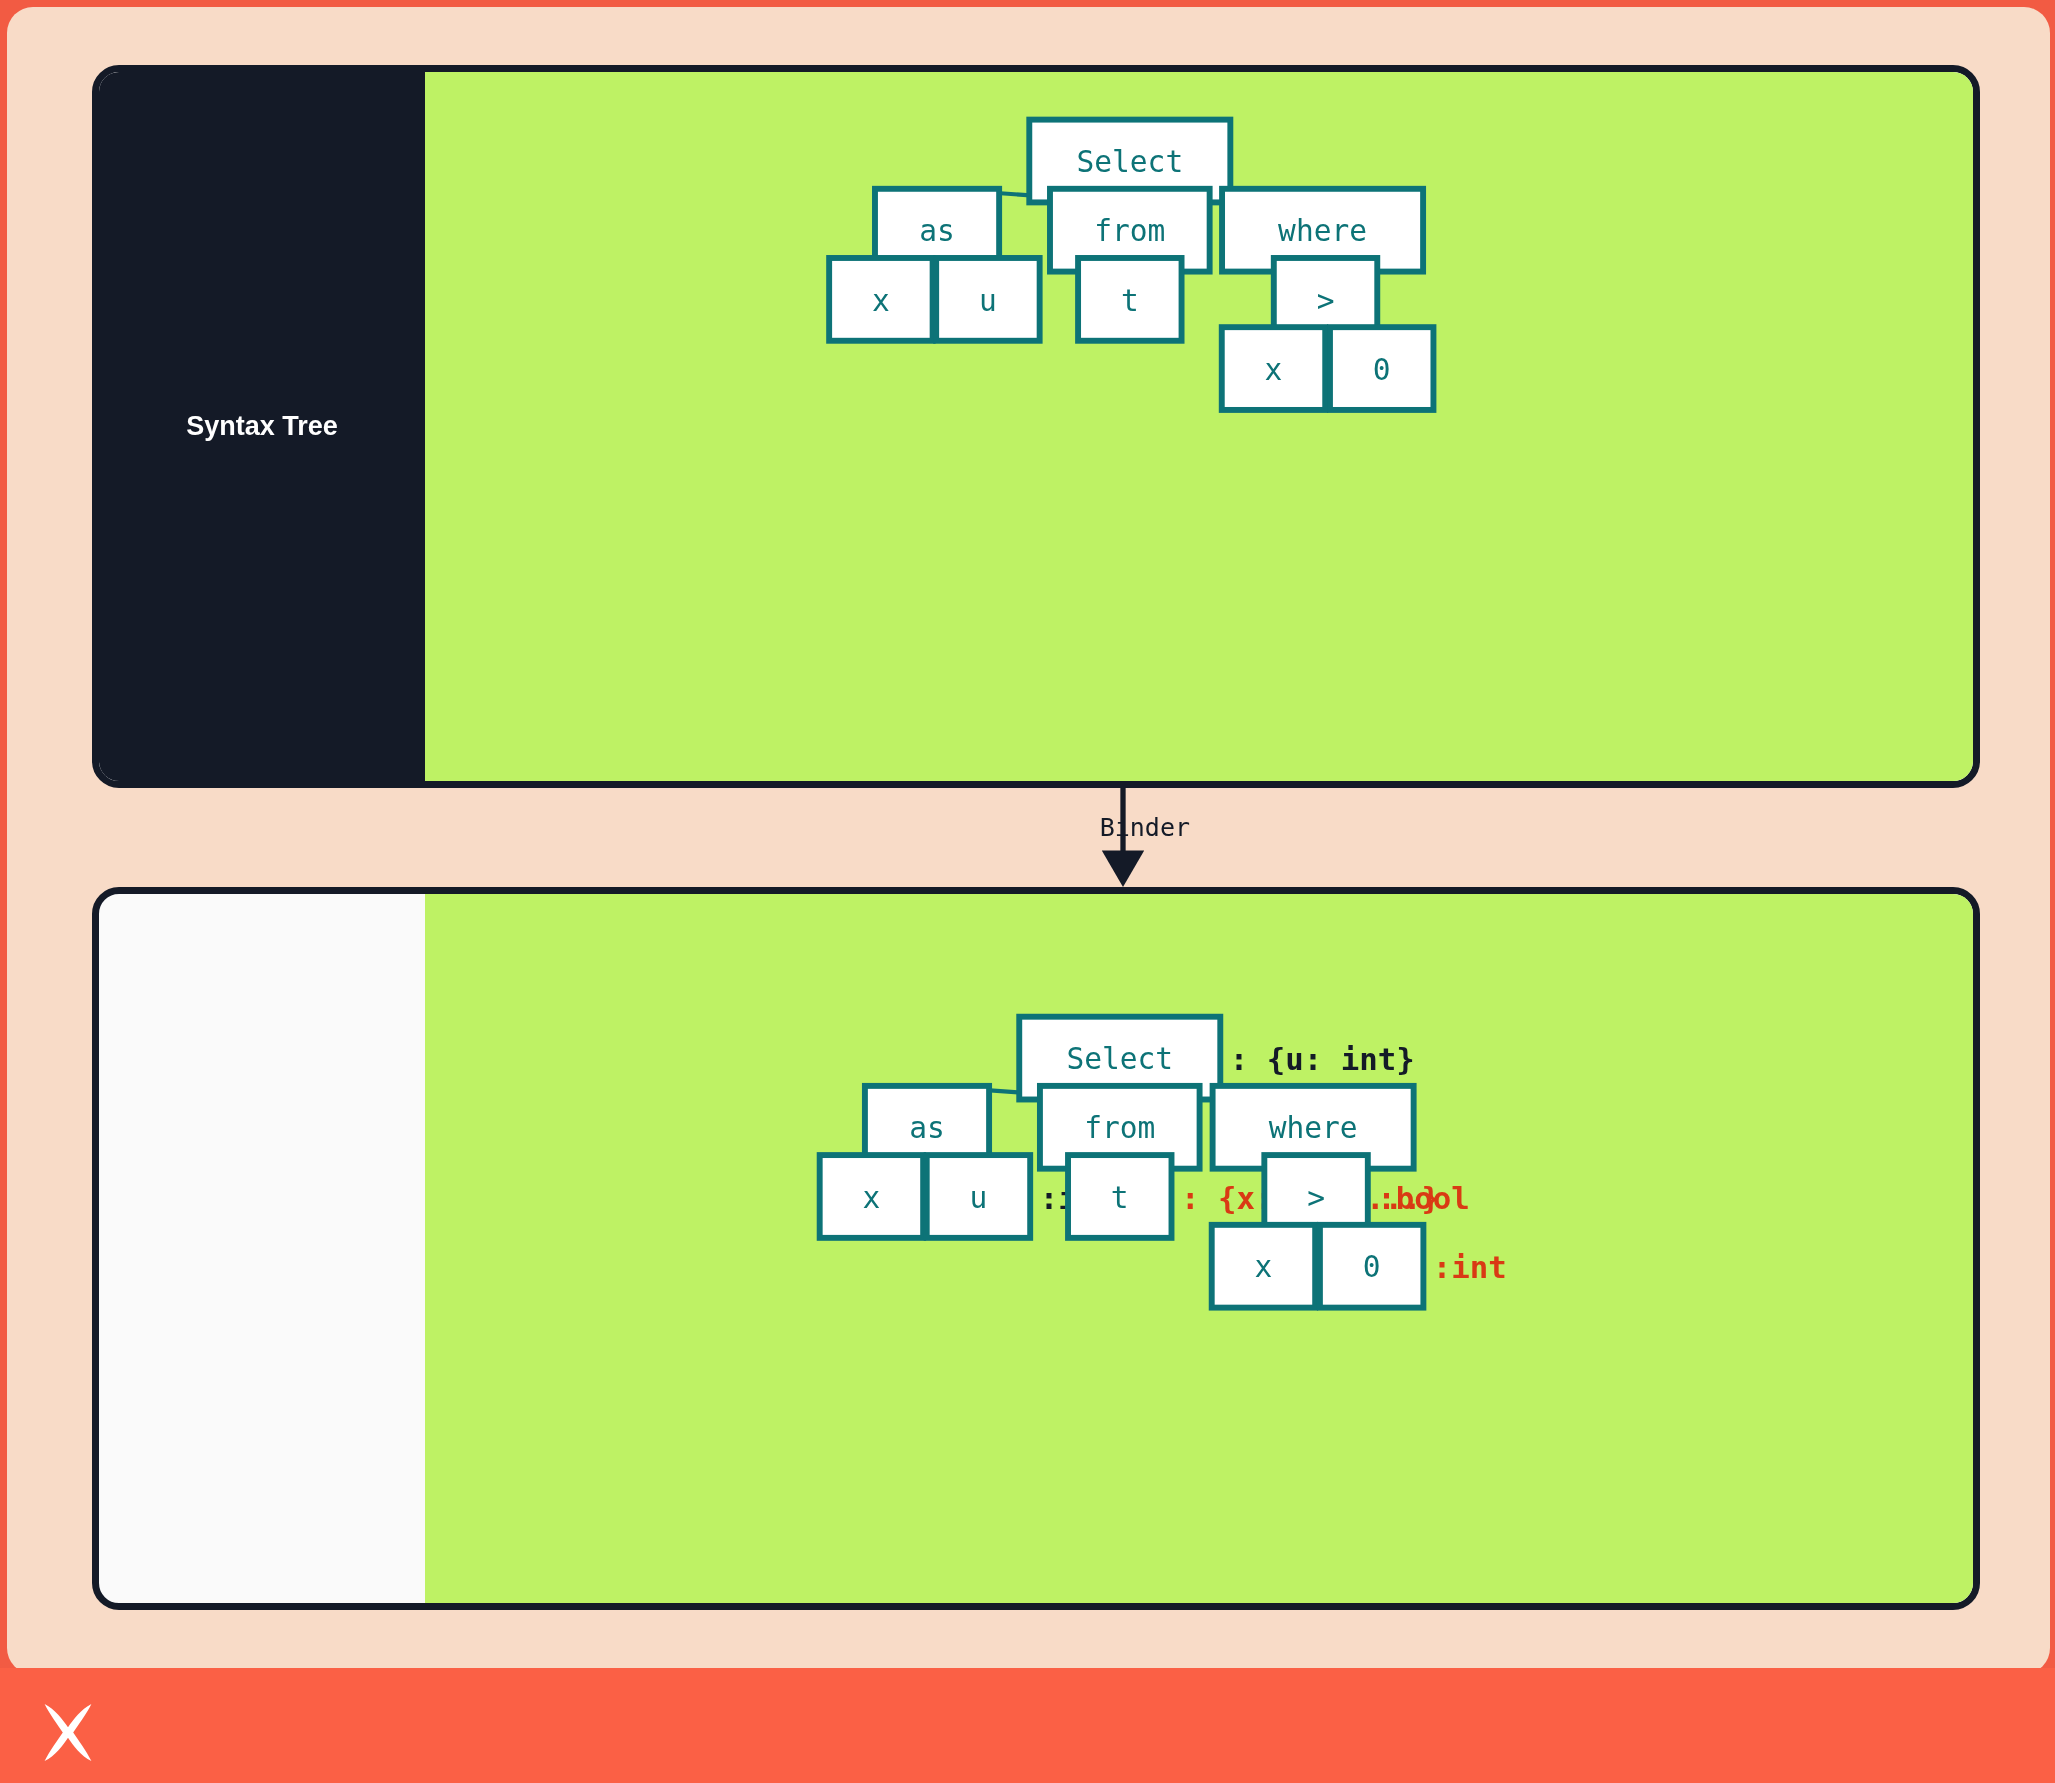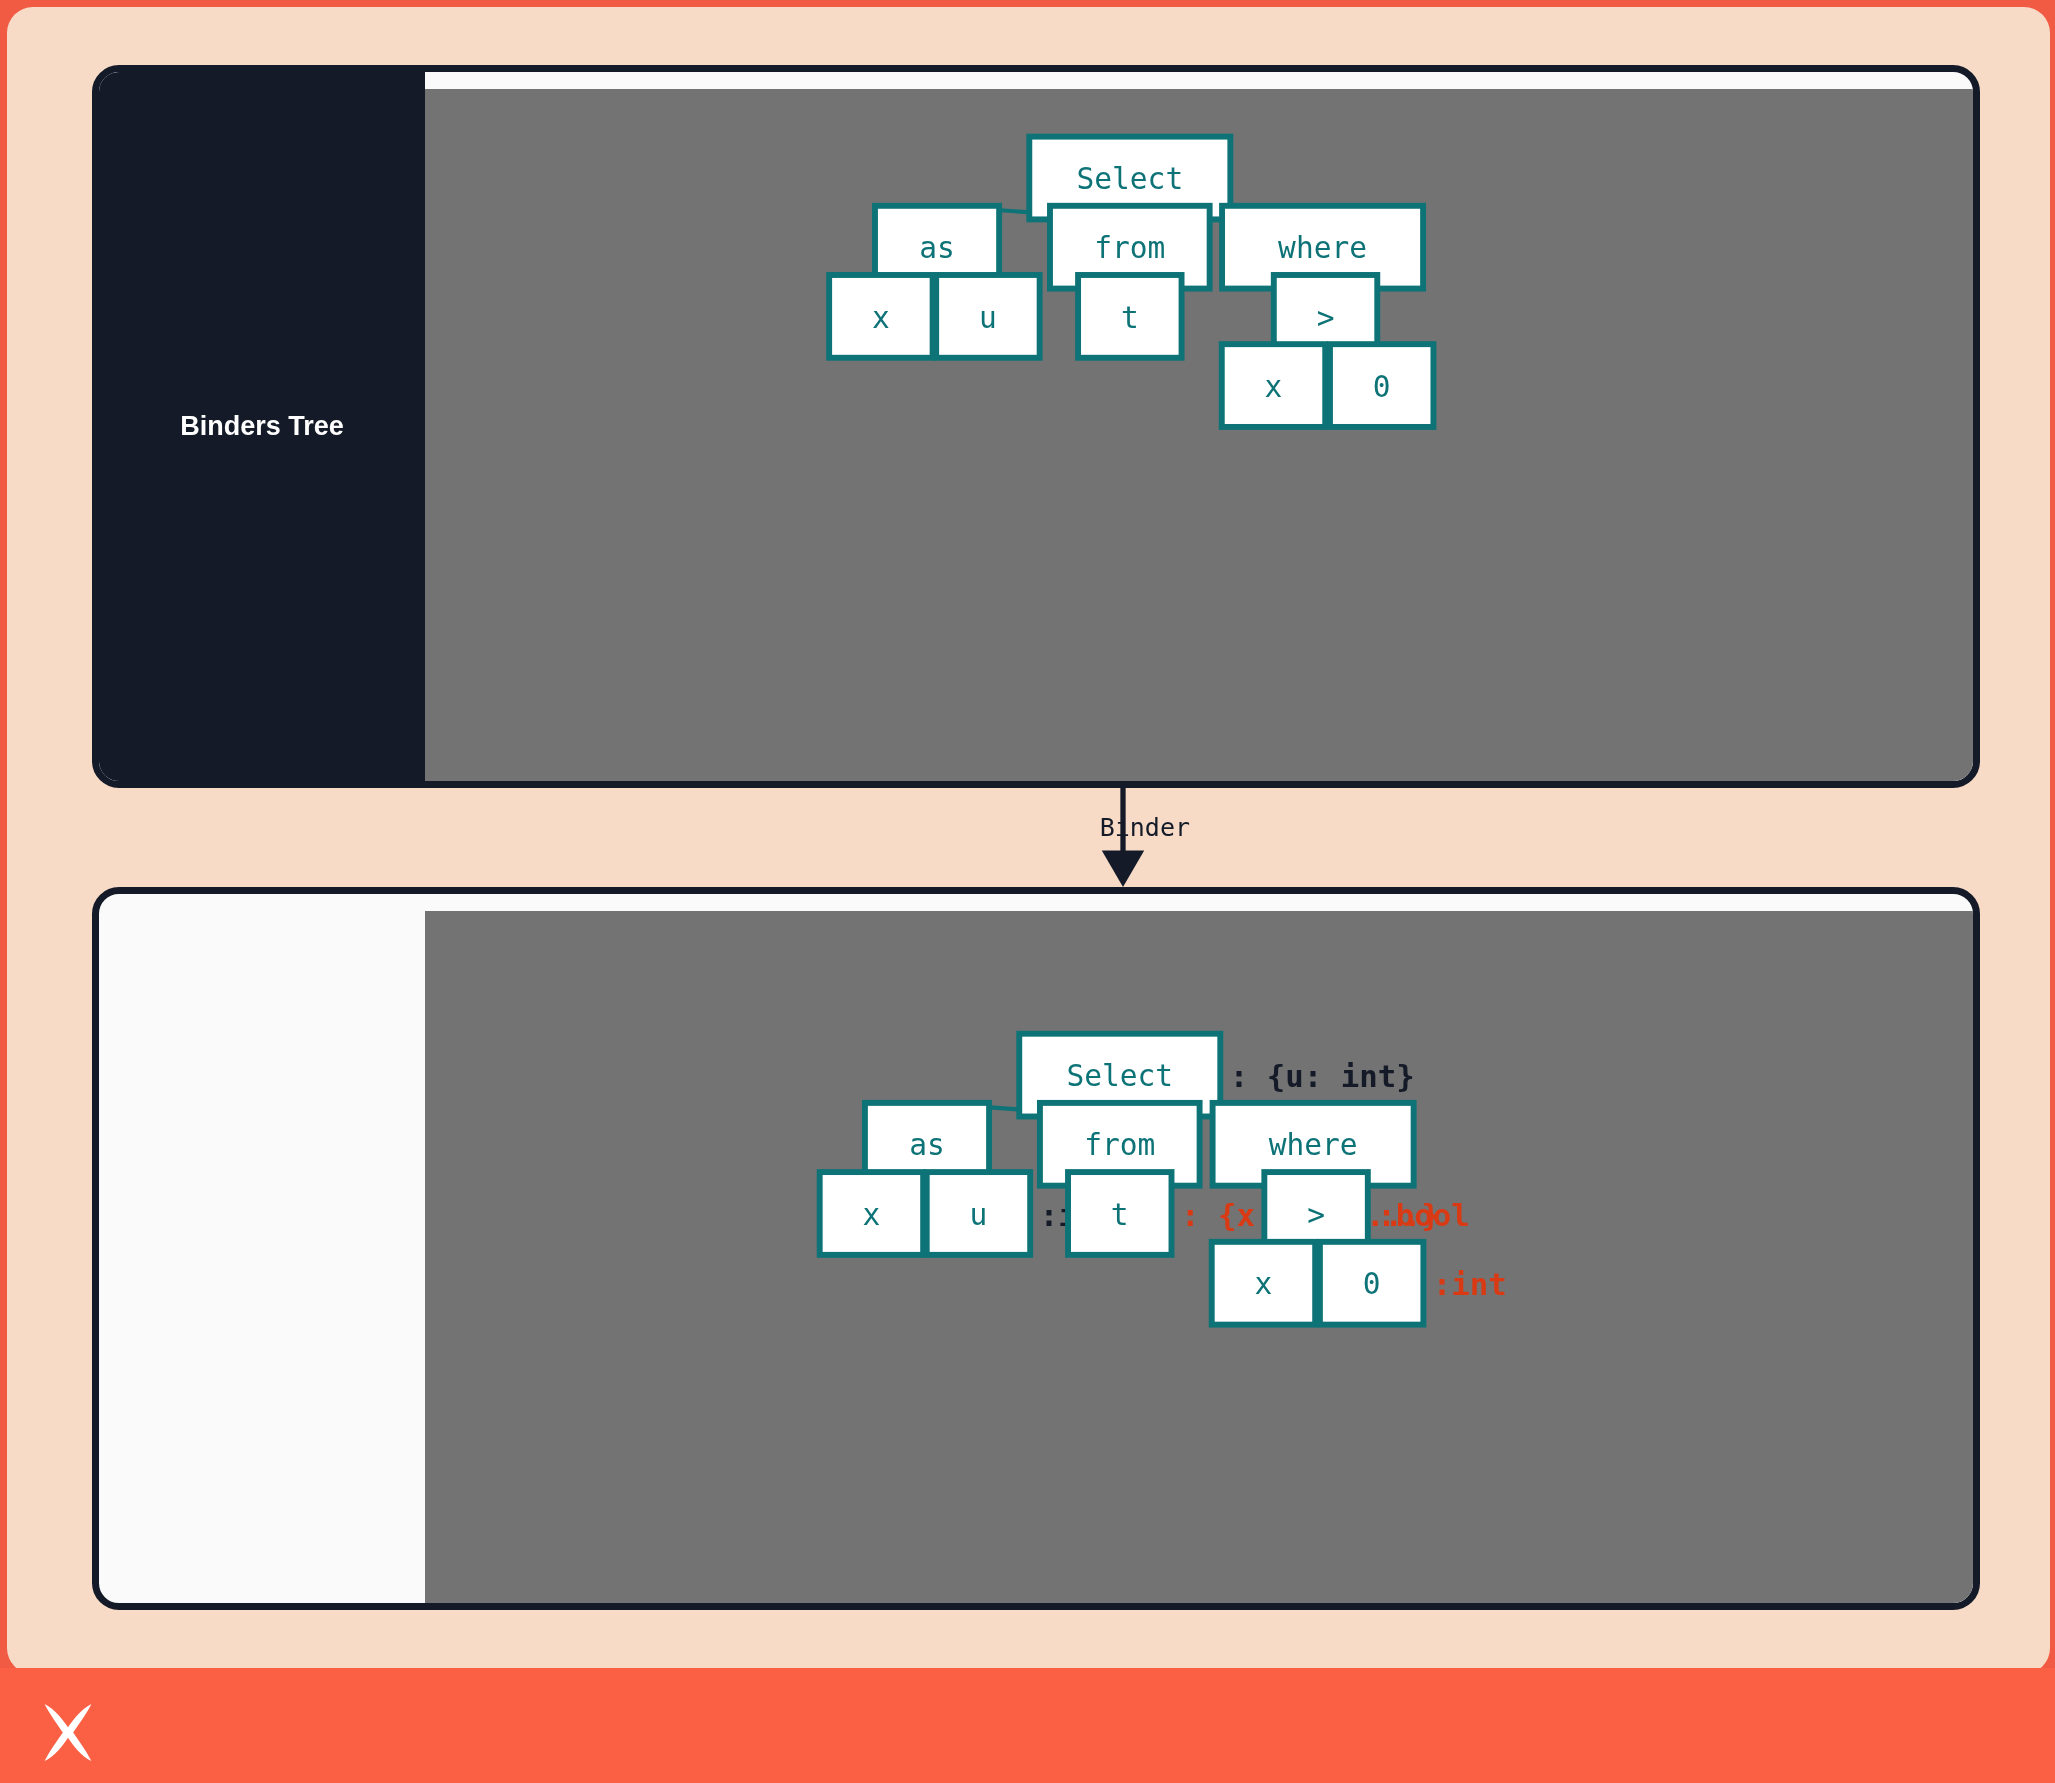--- a/index.html
+++ b/index.html
@@ -73,23 +73,23 @@
     color: #ffffff;
     font-size: 27px;
     font-weight: bold;
     text-align: center;
     line-height: 1.62;
     white-space: pre-line;
   }
 
   .card-body {
     position: absolute;
-    left: 326px; top: 17px;
+    left: 326px; top: 0;
     width: calc(100% - 326px); height: 100%;
-    background: #737373;
+    background: #bef264;
   }
 
   
   #binder-arrow {
     position: absolute;
     left: 1097px; top: 788px;
     width: 118px; height: 99px;
   }
   #binder-label {
     position: absolute;
@@ -123,21 +123,21 @@
   .anno-dark { fill: #141a27; }
 </style>
 </head>
 <body>
 
 <div id="frame">
   <div id="canvas"></div>
 
   <div class="card" id="card-top">
     <div class="card-side">
-      <div class="card-side-label">Binders Tree</div>
+      <div class="card-side-label">Syntax Tree</div>
     </div>
     <div class="card-body">
       <svg class="tree" id="tree-top" width="1561" height="709" viewBox="0 0 2640 1198">
           <line x1="1192" y1="220" x2="866" y2="197" class="edge"></line>
           <line x1="1192" y1="220" x2="1192" y2="197" class="edge"></line>
           <line x1="1192" y1="220" x2="1518" y2="197" class="edge"></line>
           <line x1="866" y1="337" x2="771" y2="314" class="edge"></line>
           <line x1="866" y1="337" x2="952" y2="314" class="edge"></line>
           <line x1="1192" y1="337" x2="1192" y2="314" class="edge"></line>
           <line x1="1518" y1="337" x2="1523" y2="314" class="edge"></line>

